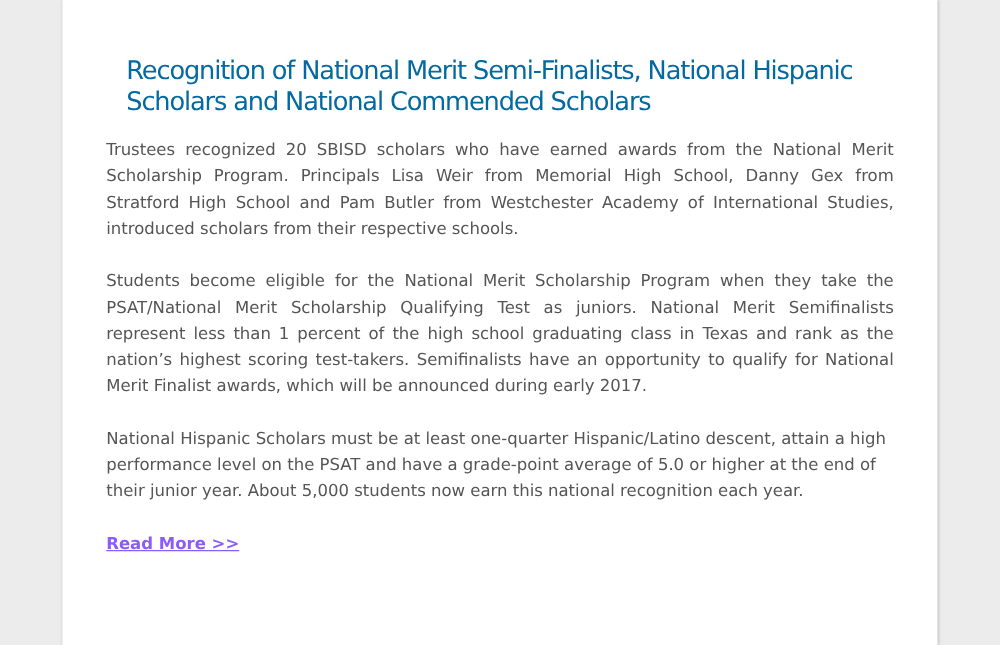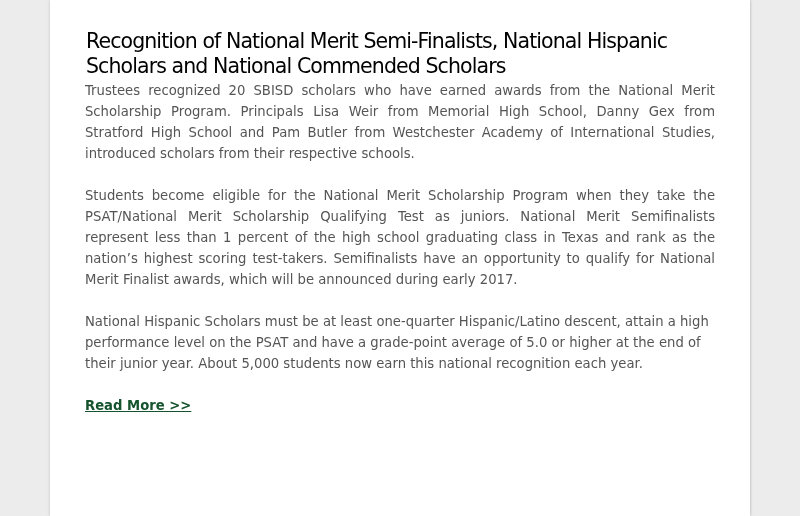--- a/index.html
+++ b/index.html
@@ -15,27 +15,27 @@
       left: 50px;
       top: 0;
       width: 700px;
       height: 516px;
       background: #ffffff;
       box-shadow: 0 0 3px rgba(0,0,0,0.18), 1px 0 2px rgba(0,0,0,0.06);
       box-sizing: border-box;
       padding: 28px 35px 0 35px;
     }
     .title {
-      margin: 1px;
+      margin: 16px;
       font-family: "DejaVu Sans", sans-serif;
       font-weight: normal;
       font-size: 20.5px;
       line-height: 25px;
       letter-spacing: -0.9px;
-      color: #000000;
+      color: #0369a1;
     }
     .body-text {
       margin-top: 1px;
       font-family: "DejaVu Sans", sans-serif;
       font-size: 13.2px;
       line-height: 21px;
       color: #555555;
     }
     .body-text p {
       margin: 0 0 21px 0;
@@ -44,21 +44,21 @@
     .left { text-align: left; }
     .body-text p.last {
       margin-bottom: 0;
     }
     .read-more {
       display: inline-block;
       font-family: "DejaVu Sans", sans-serif;
       font-size: 13.2px;
       line-height: 21px;
       font-weight: bold;
-      color: #14532d;
+      color: #8b5cf6;
       text-decoration: underline;
       cursor: pointer;
     }
   </style>
 </head>
 <body>
 
 <div class="card">
   <h1 class="title">Recognition of National Merit Semi-Finalists, National Hispanic Scholars and National Commended Scholars</h1>
   <div class="body-text">

